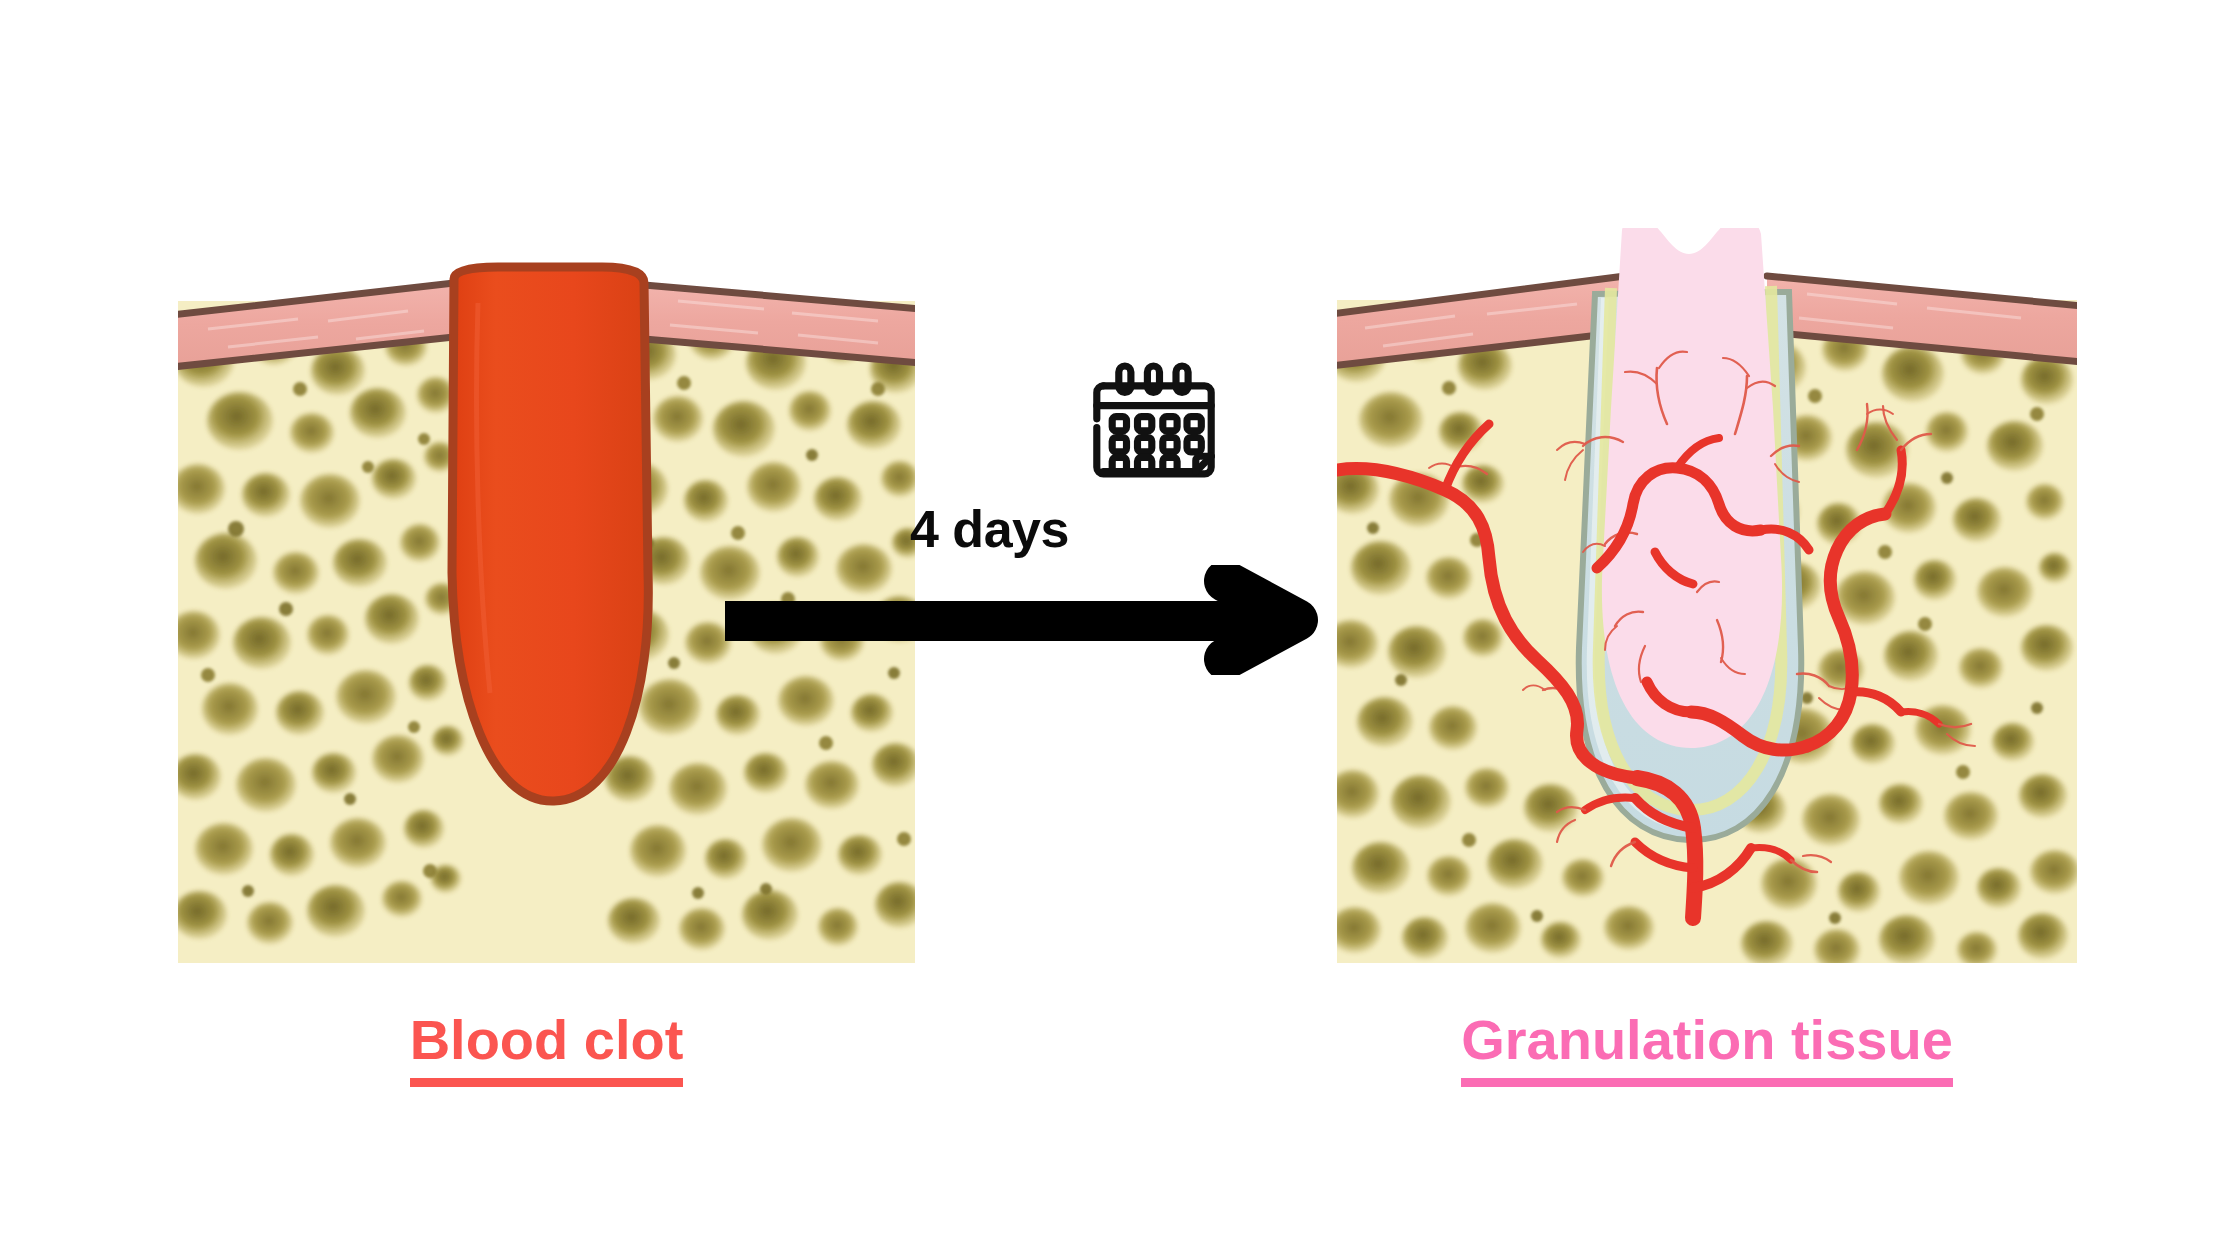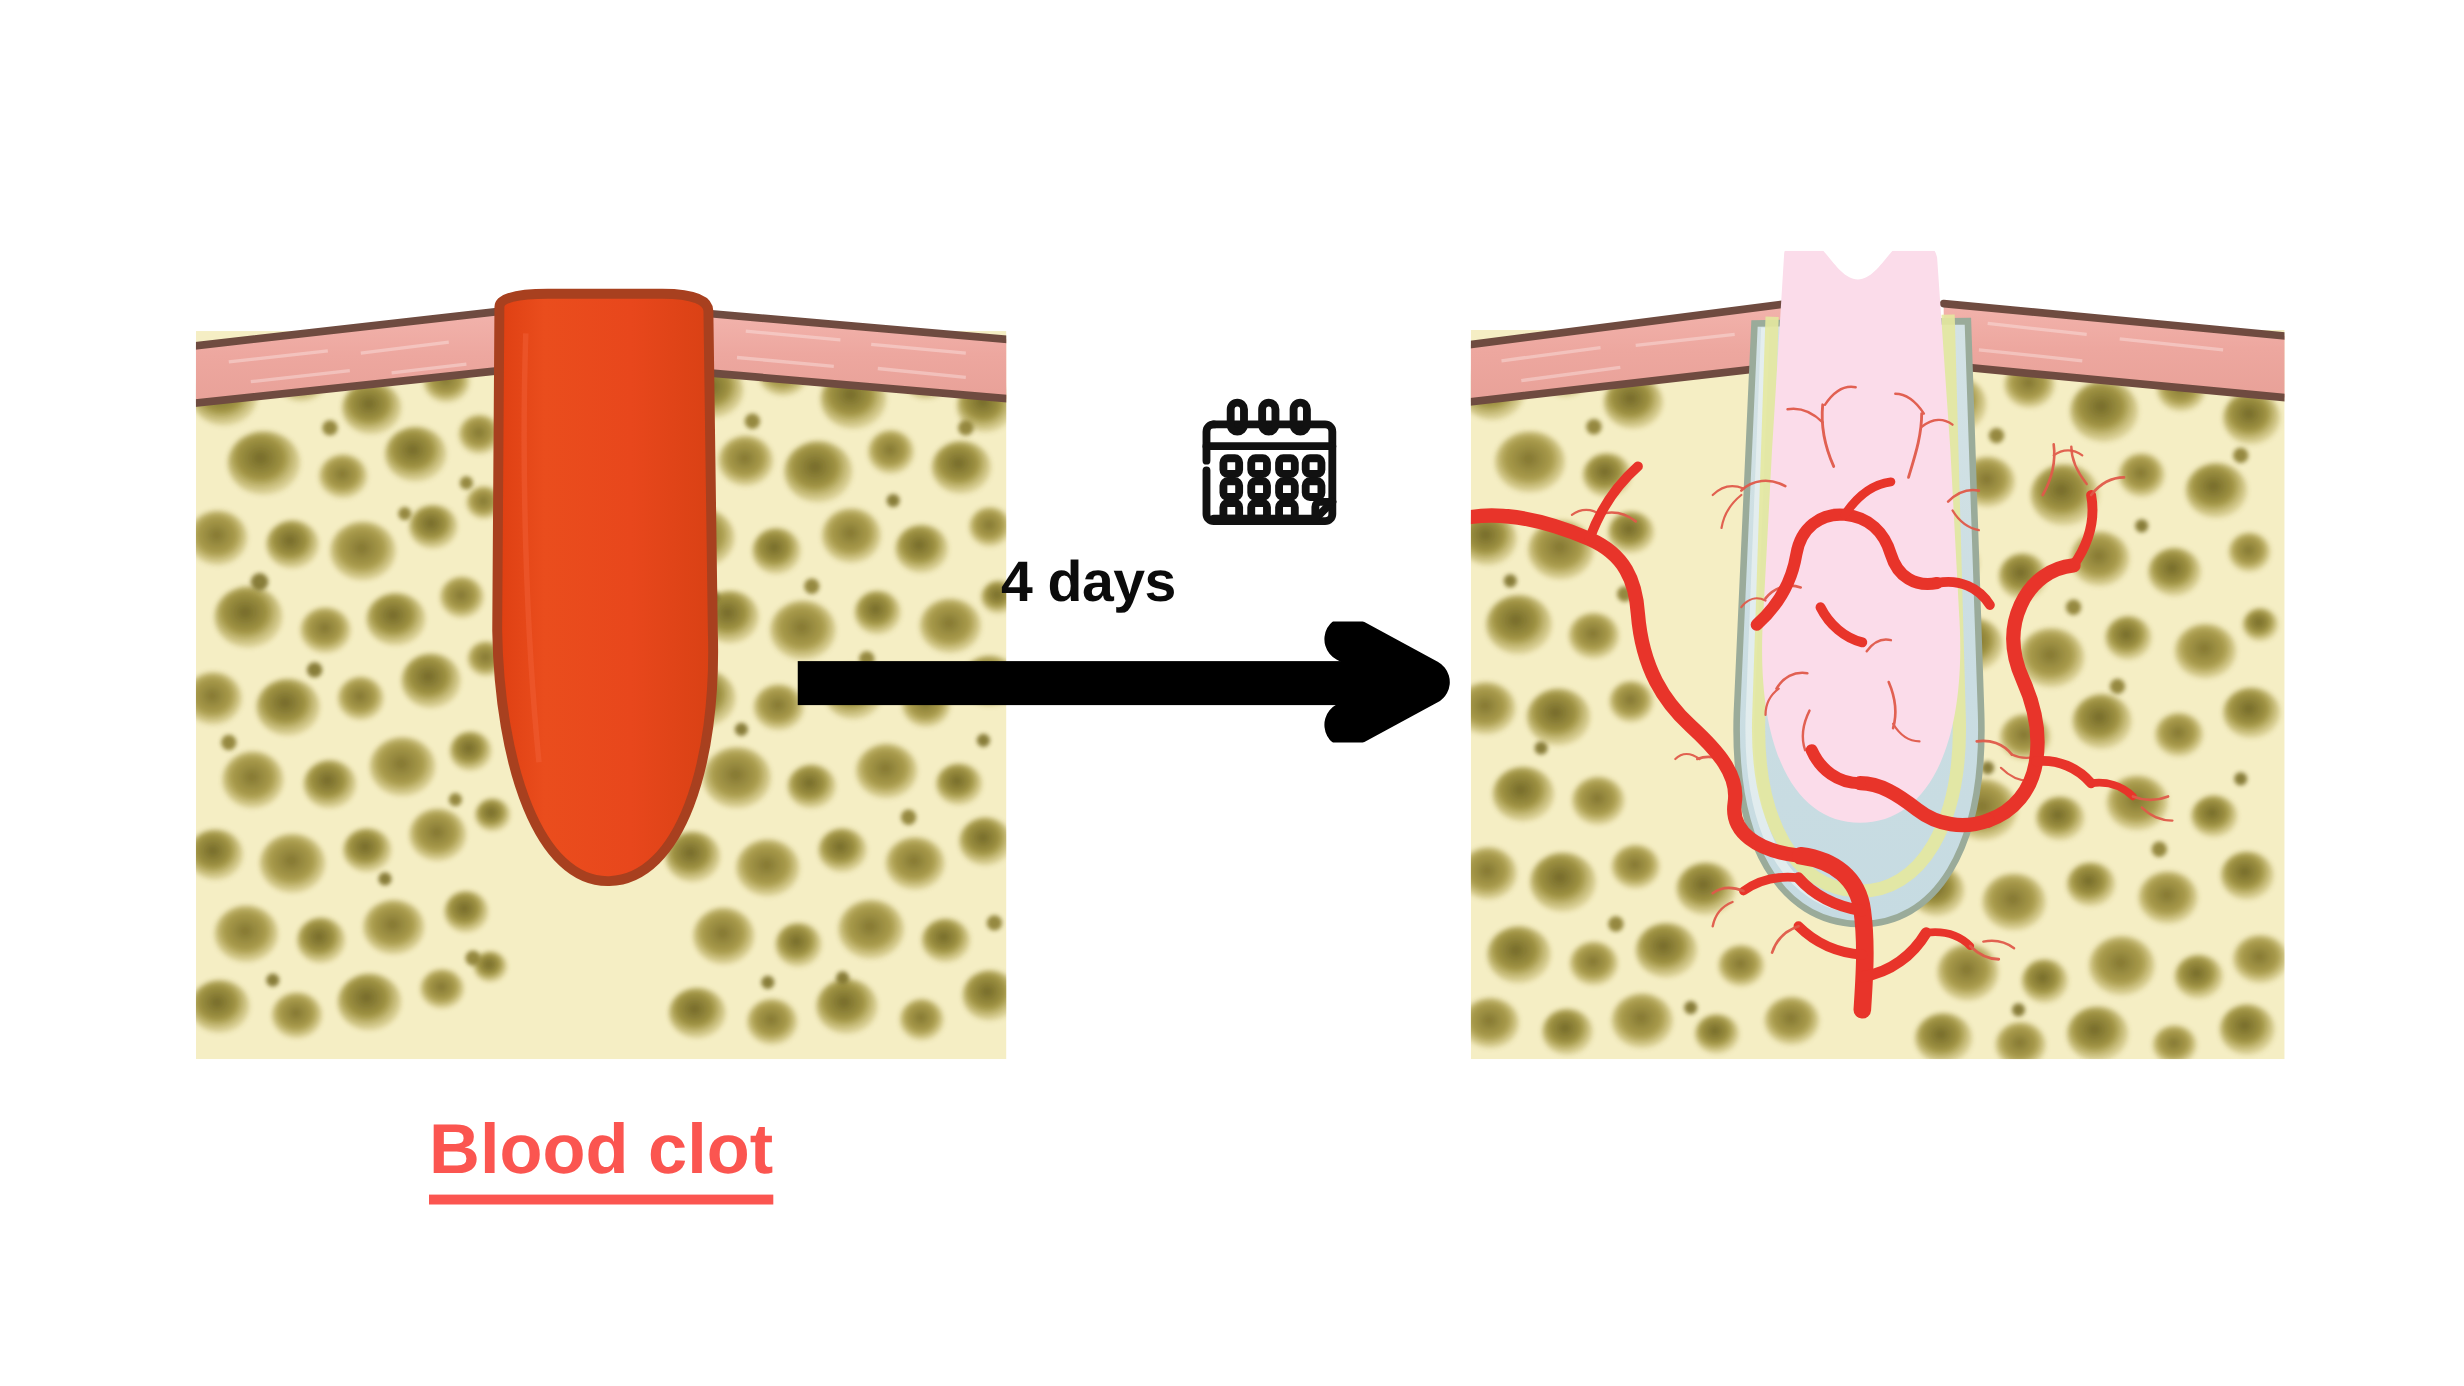--- a/index.html
+++ b/index.html
@@ -26,21 +26,21 @@
     letter-spacing:-0.5px;line-height:1;
     font-family:"Liberation Sans",sans-serif;
   }
   #arrow{position:absolute;left:-185px;top:210px;width:620px;height:110px;}
   #arrow svg{display:block;width:100%;height:100%;}
 
   
   .caption{
     position:absolute;text-align:center;
     font-family:"Liberation Sans",sans-serif;
-    font-weight:bold;font-size:64px;line-height:1;
+    font-weight:bold;font-size:56px;line-height:1;
     white-space:nowrap;
   }
   .caption .u{
     display:inline-block;padding-bottom:10px;
     border-bottom:9px solid currentColor;
   }
   #caption-left {left:178px; top:1012px; width:737px;}
   #caption-right{left:1337px;top:1012px; width:740px;}
 </style>
 </head>
@@ -541,14 +541,17 @@
           <path d="M 560 212 C 552 202, 546 190, 546 178" stroke-width="2.2"></path>
         </g>
       </g>
     </svg>
   </div>
 
   <div class="caption" id="caption-left" style="color:#fb5550;">
     <span class="u">Blood clot</span>
   </div>
 
+  <div class="caption" id="caption-right" style="color:#fb6cb4;">
+    <span class="u">Granulation tissue</span>
+  </div>
 
 </div>
 
 </body></html>

